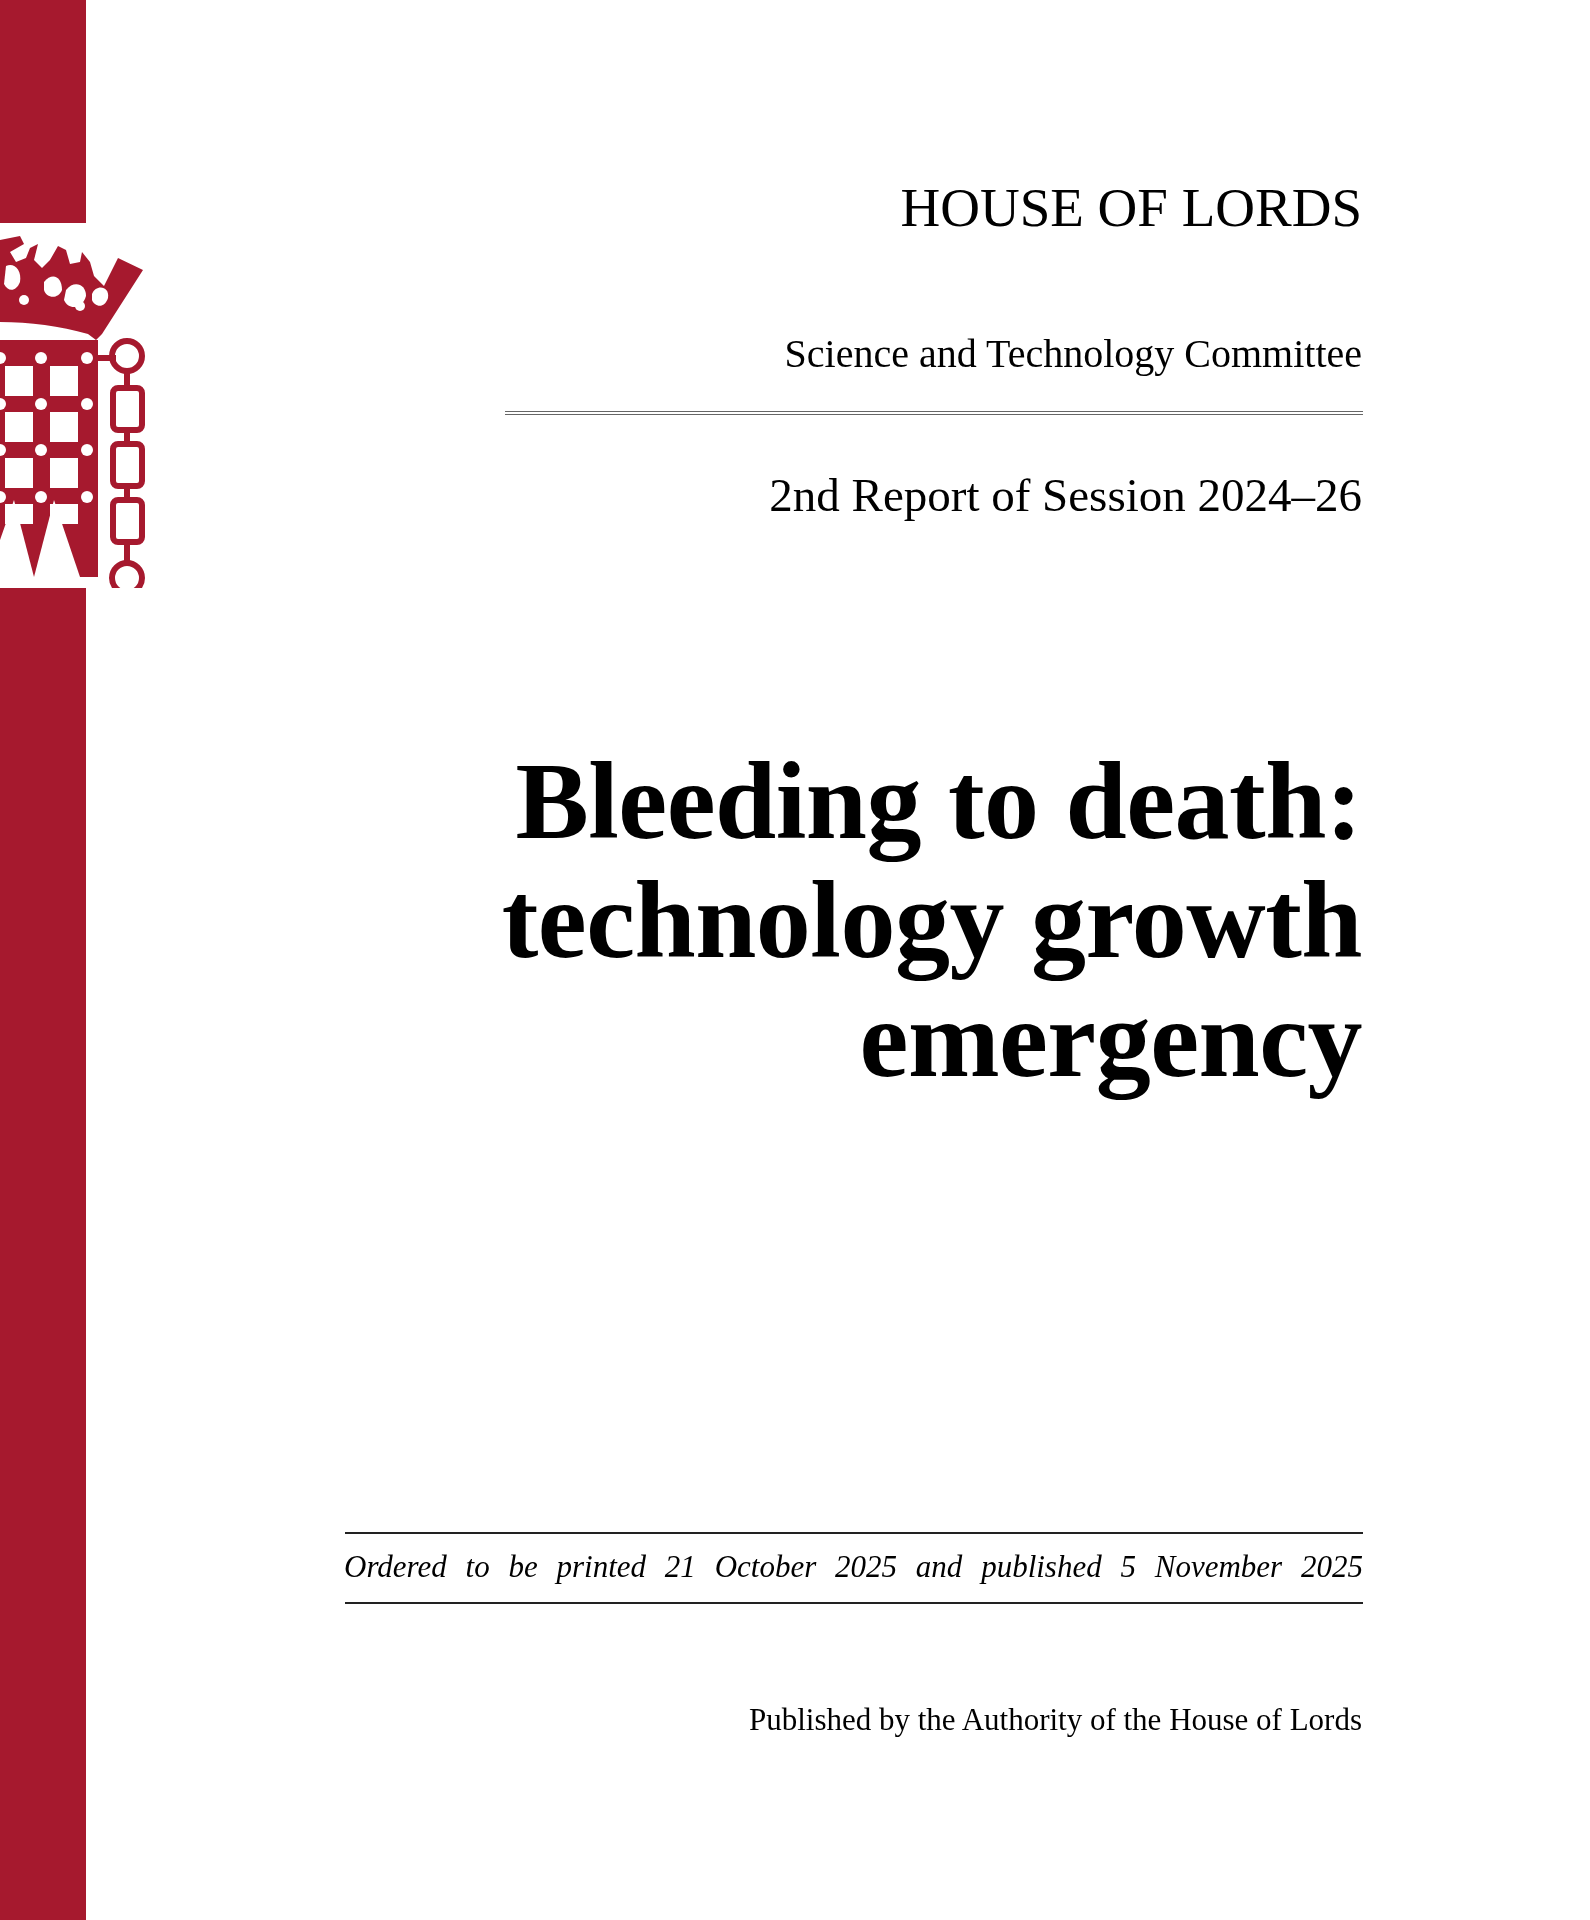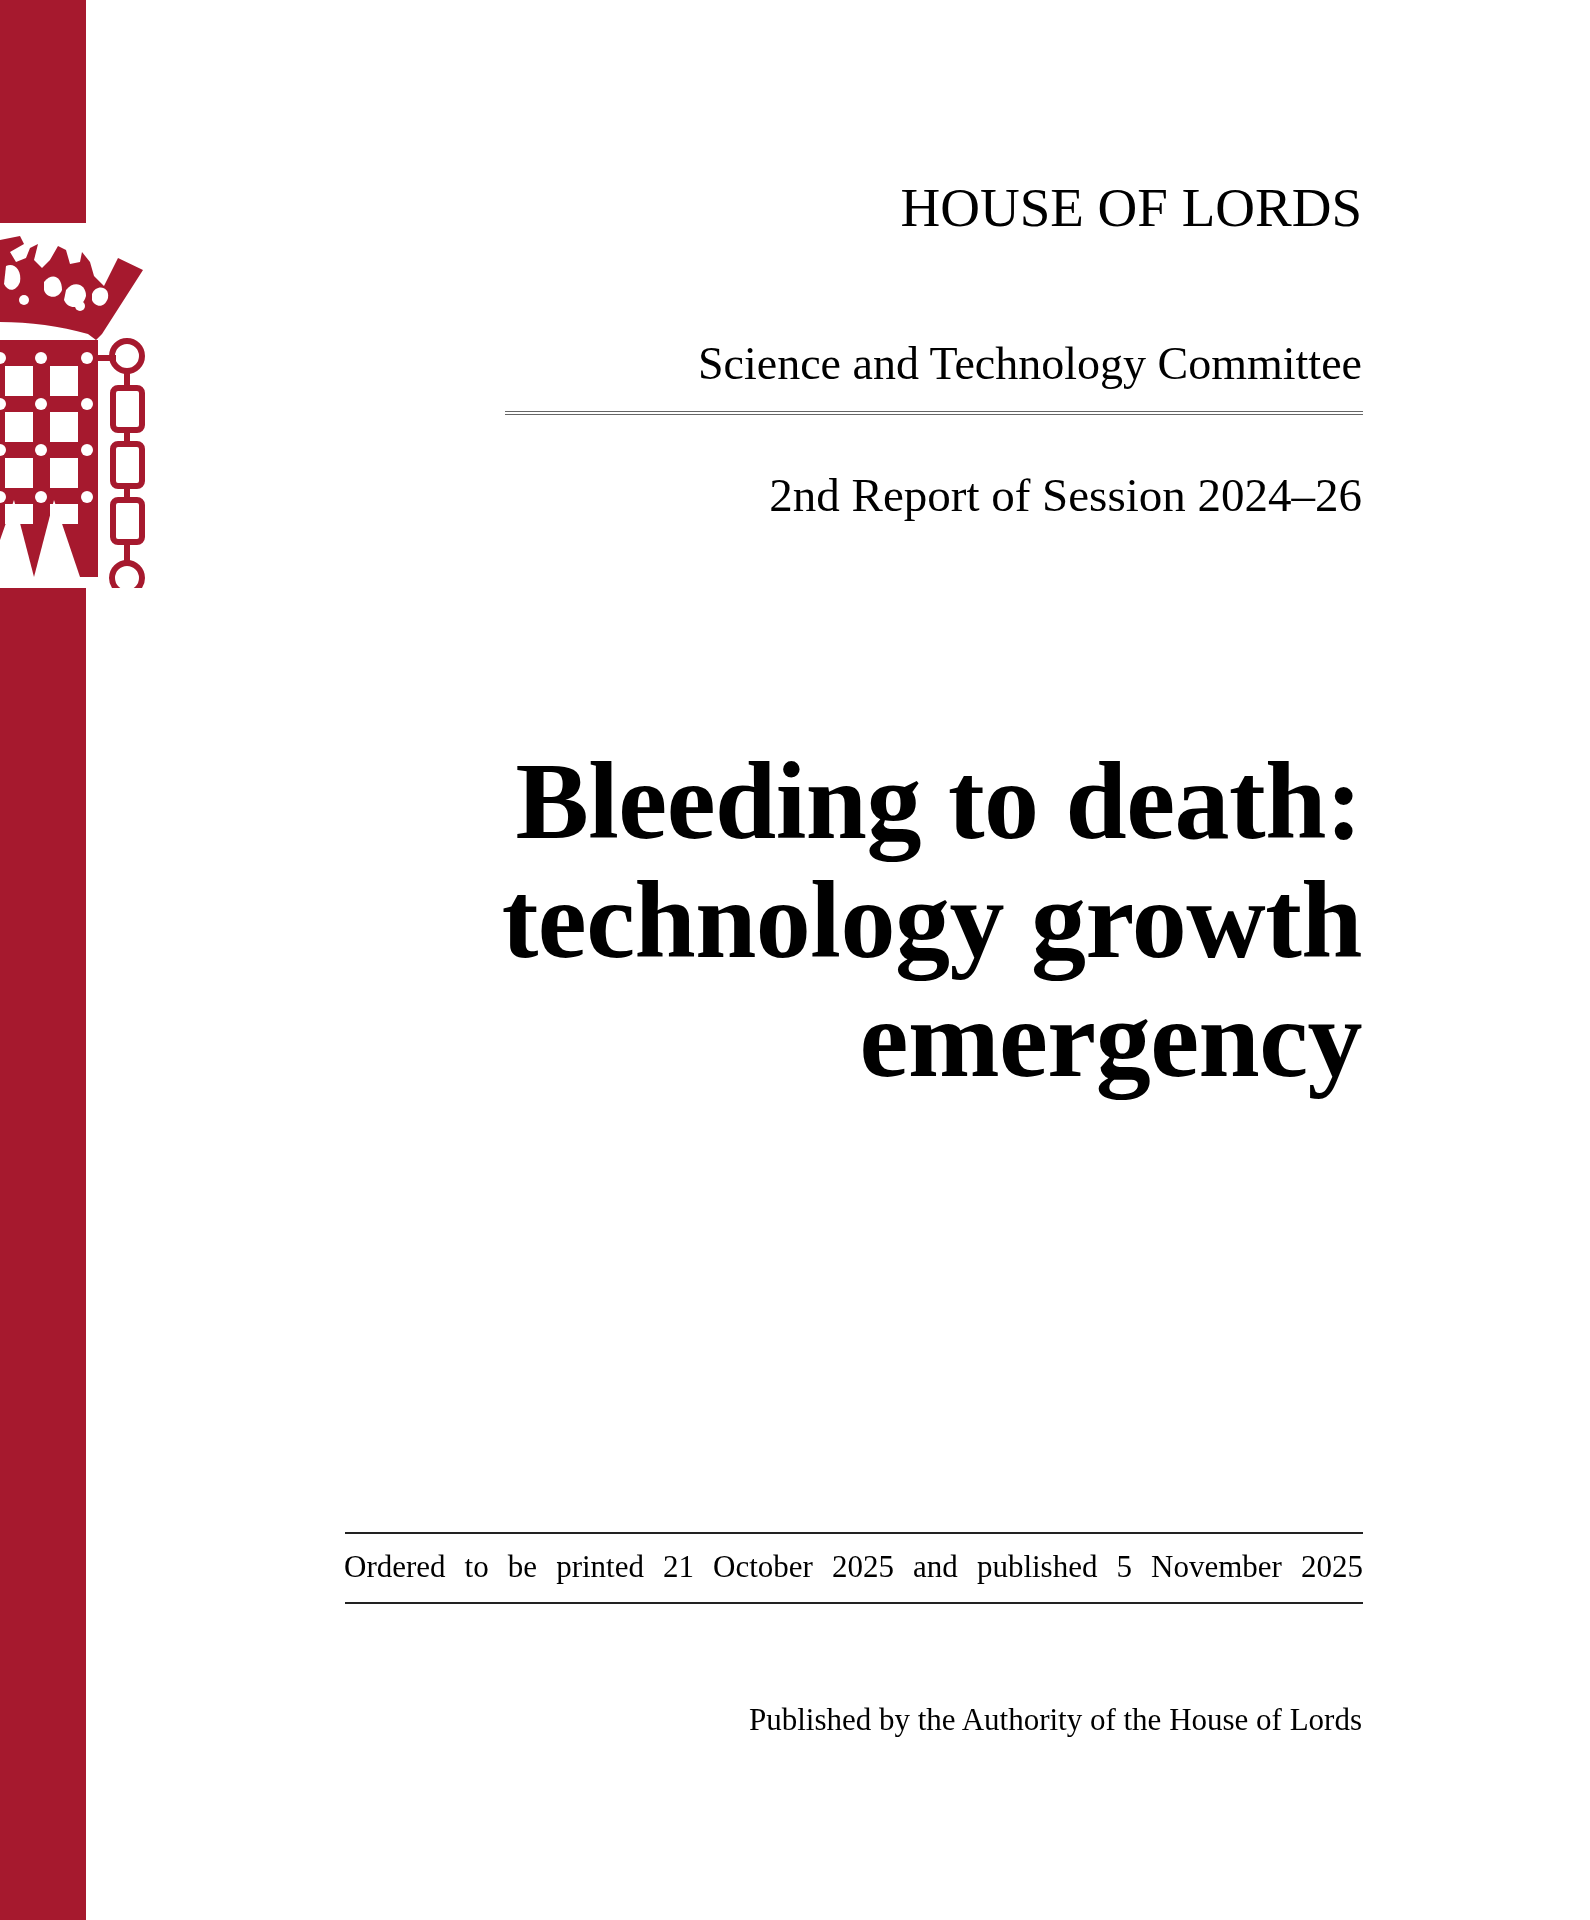--- a/index.html
+++ b/index.html
@@ -6,32 +6,32 @@
     body {
       width: 1590px; height: 1920px; position: relative; overflow: hidden;
       background: #ffffff; color: #000000;
       font-family: "Liberation Serif", "DejaVu Serif", serif;
     }
     .red-bar-top { position: absolute; left: 0; top: 0; width: 86px; height: 223px; background: #a6192e; }
     .red-bar-bottom { position: absolute; left: 0; top: 588px; width: 86px; height: 1332px; background: #a6192e; }
     .logo { position: absolute; left: 0; top: 223px; width: 160px; height: 365px; }
     .line { position: absolute; right: 228px; white-space: nowrap; text-align: right; line-height: 1; }
     .house { top: 180px; font-size: 55px; }
-    .committee { top: 341px; font-size: 46px; }
+    .committee { top: 334px; font-size: 40px; }
     .rule-double { position: absolute; left: 505px; width: 858px; top: 411px; height: 2px;
       border-top: 1px solid #666; border-bottom: 1px solid #666; }
     .session { top: 463px; font-size: 47px; margin-top: 9px; }
     .title { position: absolute; right: 228px; top: 742px; width: 1000px; text-align: right;
       font-weight: bold; font-size: 110px; line-height: 119px; letter-spacing: -0.5px; }
     .title span { display: block; white-space: nowrap; }
     .rule-single { position: absolute; left: 345px; width: 1018px; height: 0; border-top: 2px solid #222; }
     .rule-a { top: 1532px; }
     .rule-b { top: 1602px; }
     .ordered { position: absolute; left: 344px; width: 1019px; top: 1551px; font-size: 31px;
-      line-height: 1; text-align: justify; text-align-last: justify; white-space: nowrap; }
+      line-height: 1; text-align: justify; text-align-last: justify; white-space: nowrap; font-style: italic; }
     .published { top: 1704px; font-size: 31px; }
   </style>
 </head>
 <body>
 
 <div class="red-bar-top"></div>
 <div class="red-bar-bottom"></div>
 
 <svg class="logo" viewBox="0 223 160 365" xmlns="http://www.w3.org/2000/svg">
   <g fill="#a6192e">

